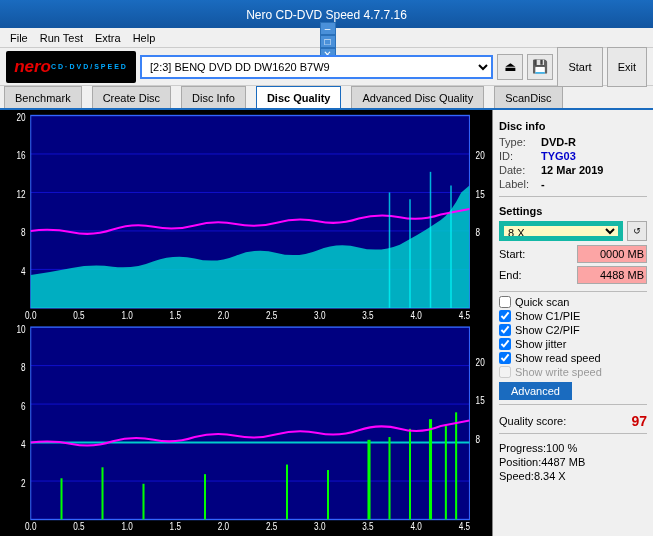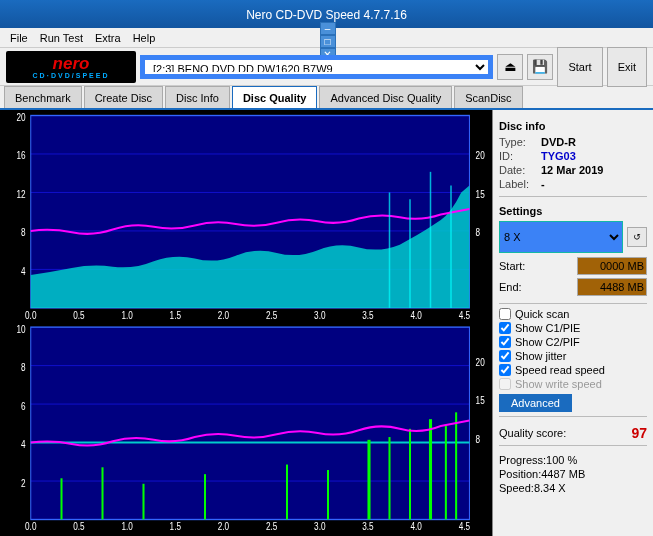--- a/index.html
+++ b/index.html
@@ -63,21 +63,21 @@
       color: #e60000;
       font-weight: bold;
       font-size: 13px;
       border-radius: 2px;
       flex-shrink: 0;
     }
     .drive-select {
       flex: 1;
       height: 24px;
       font-size: 11px;
-      border: 5px solid #3b82f6;
+      border: 2px solid #3b82f6;
       background: white;
       padding: 2px 4px;
     }
     .toolbar-btn {
       height: 40px;
       padding: 2px 10px;
       font-size: 11px;
       background: #e8e8e8;
       border: 1px solid #aaa;
       cursor: pointer;
@@ -100,21 +100,21 @@
       padding: 0 4px;
       border-bottom: 2px solid #1a6bbf;
     }
     .tab {
       padding: 3px 10px;
       font-size: 11px;
       border: 1px solid #aaa;
       border-bottom: none;
       background: #d8d8d8;
       cursor: pointer;
-      margin-right: 2px;
+      margin-right: 10px;
       height: 22px;
       display: flex;
       align-items: center;
     }
     .tab.active {
       background: white;
       border-color: #1a6bbf;
       color: #000;
       font-weight: 600;
     }
@@ -162,41 +162,41 @@
     .info-value.blue { color: #0000cc; }
 
     .settings-row {
       display: flex;
       align-items: center;
       gap: 4px;
       margin-bottom: 4px;
     }
     .settings-select {
       flex: 1;
-      height: 32px;
-      font-size: 11px;
-      border: 1px solid #14b8a6;
-      background: #3b82f6;
+      height: 20px;
+      font-size: 11px;
+      border: 5px solid #14b8a6;
+      background: #fef9c3;
     }
     .settings-icon-btn {
       width: 20px; height: 20px;
       background: #e8e8e8;
       border: 1px solid #aaa;
       font-size: 9px;
       display: flex; align-items: center; justify-content: center;
     }
 
     .mb-input {
       width: 70px;
       height: 18px;
       font-size: 11px;
       border: 1px solid #aaa;
       text-align: right;
       padding-right: 2px;
-      background: #a16207;
+      background: #fca5a5;
     }
 
     .input-row {
       display: flex;
       align-items: center;
       justify-content: space-between;
       margin-bottom: 3px;
     }
 
     .checkbox-row {
@@ -252,21 +252,21 @@
 
 <div class="menu-bar">
   <span class="menu-item">File</span>
   <span class="menu-item">Run Test</span>
   <span class="menu-item">Extra</span>
   <span class="menu-item">Help</span>
 </div>
 
 <div class="toolbar">
   <div class="logo-area">
-    <div style="display:flex; flex-direction:column; align-items:center;">
+    <div style="display:flex; flex-direction:row; align-items:center;">
       <span style="color:#e60000; font-style:italic; font-size:17px; font-weight:bold; line-height:1;">nero</span>
       <span style="color:#00aaff; font-size:7px; letter-spacing:2px;">CD·DVD/SPEED</span>
     </div>
   </div>
   <select class="drive-select">
     <option>[2:3]  BENQ DVD DD DW1620 B7W9</option>
   </select>
   <div class="toolbar-icon-btn" title="Eject">⏏</div>
   <div class="toolbar-icon-btn" title="Save">💾</div>
   <button class="toolbar-btn">Start</button>
@@ -428,21 +428,21 @@
     <div class="checkbox-row">
       <input type="checkbox" id="cb3" checked="" style="">
       <label for="cb3">Show C2/PIF</label>
     </div>
     <div class="checkbox-row">
       <input type="checkbox" id="cb4" checked="" style="">
       <label for="cb4">Show jitter</label>
     </div>
     <div class="checkbox-row">
       <input type="checkbox" id="cb5" checked="" style="">
-      <label for="cb5">Speed read speed</label>
+      <label for="cb5">Show read speed</label>
     </div>
     <div class="checkbox-row">
       <input type="checkbox" id="cb6" disabled="" style="">
       <label for="cb6" style="color:#999">Show write speed</label>
     </div>
 
     <div style="display:flex; ">
       <button class="advanced-btn">Advanced</button>
     </div>
 

